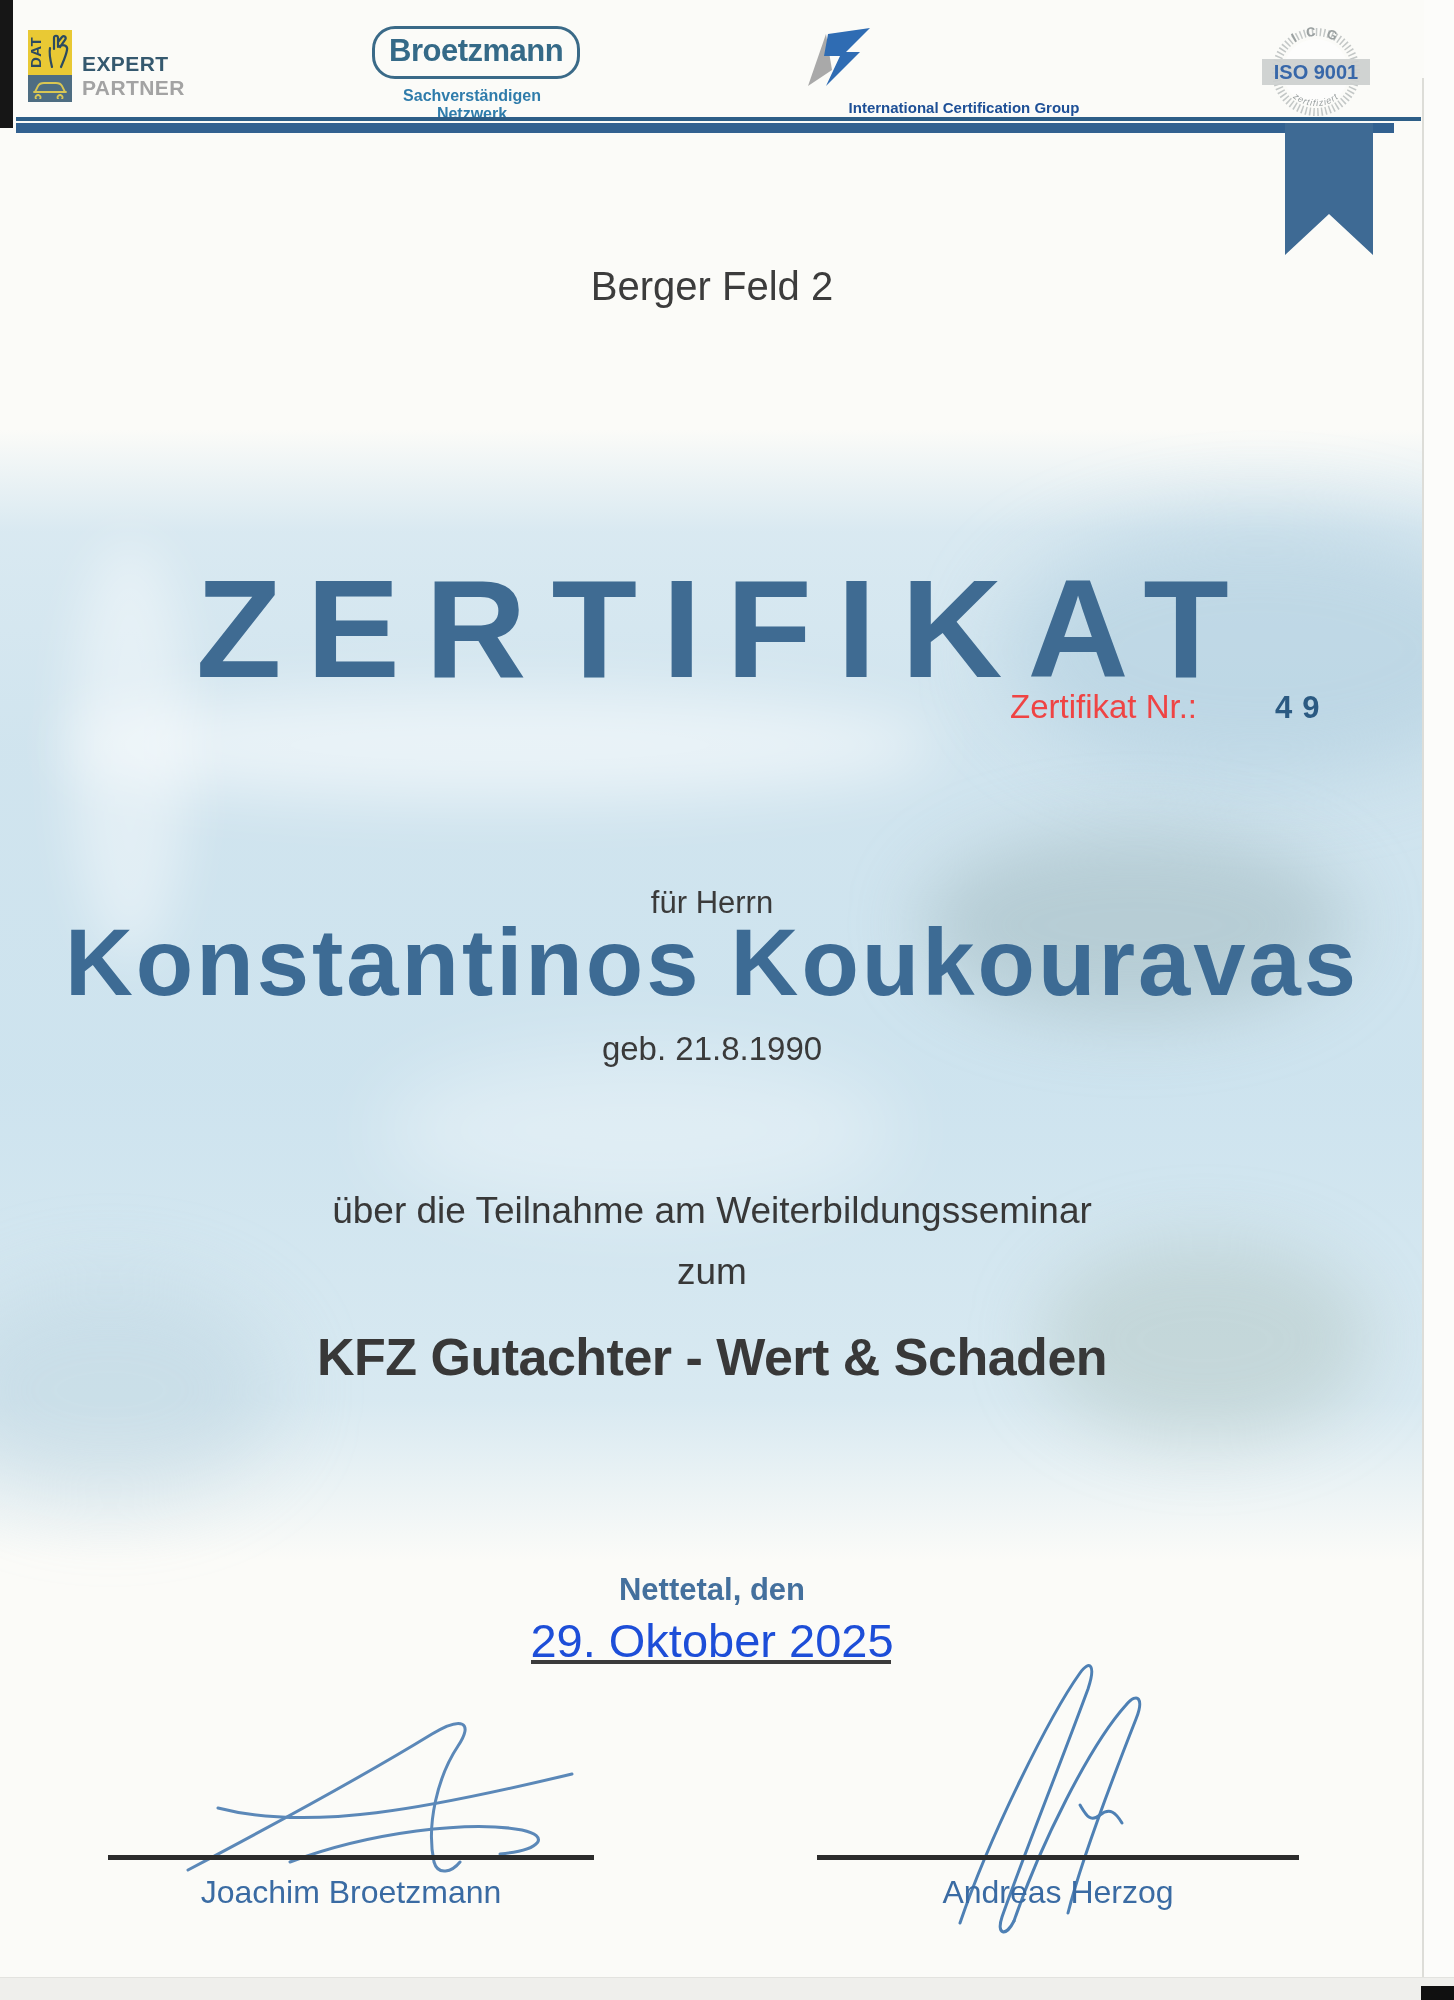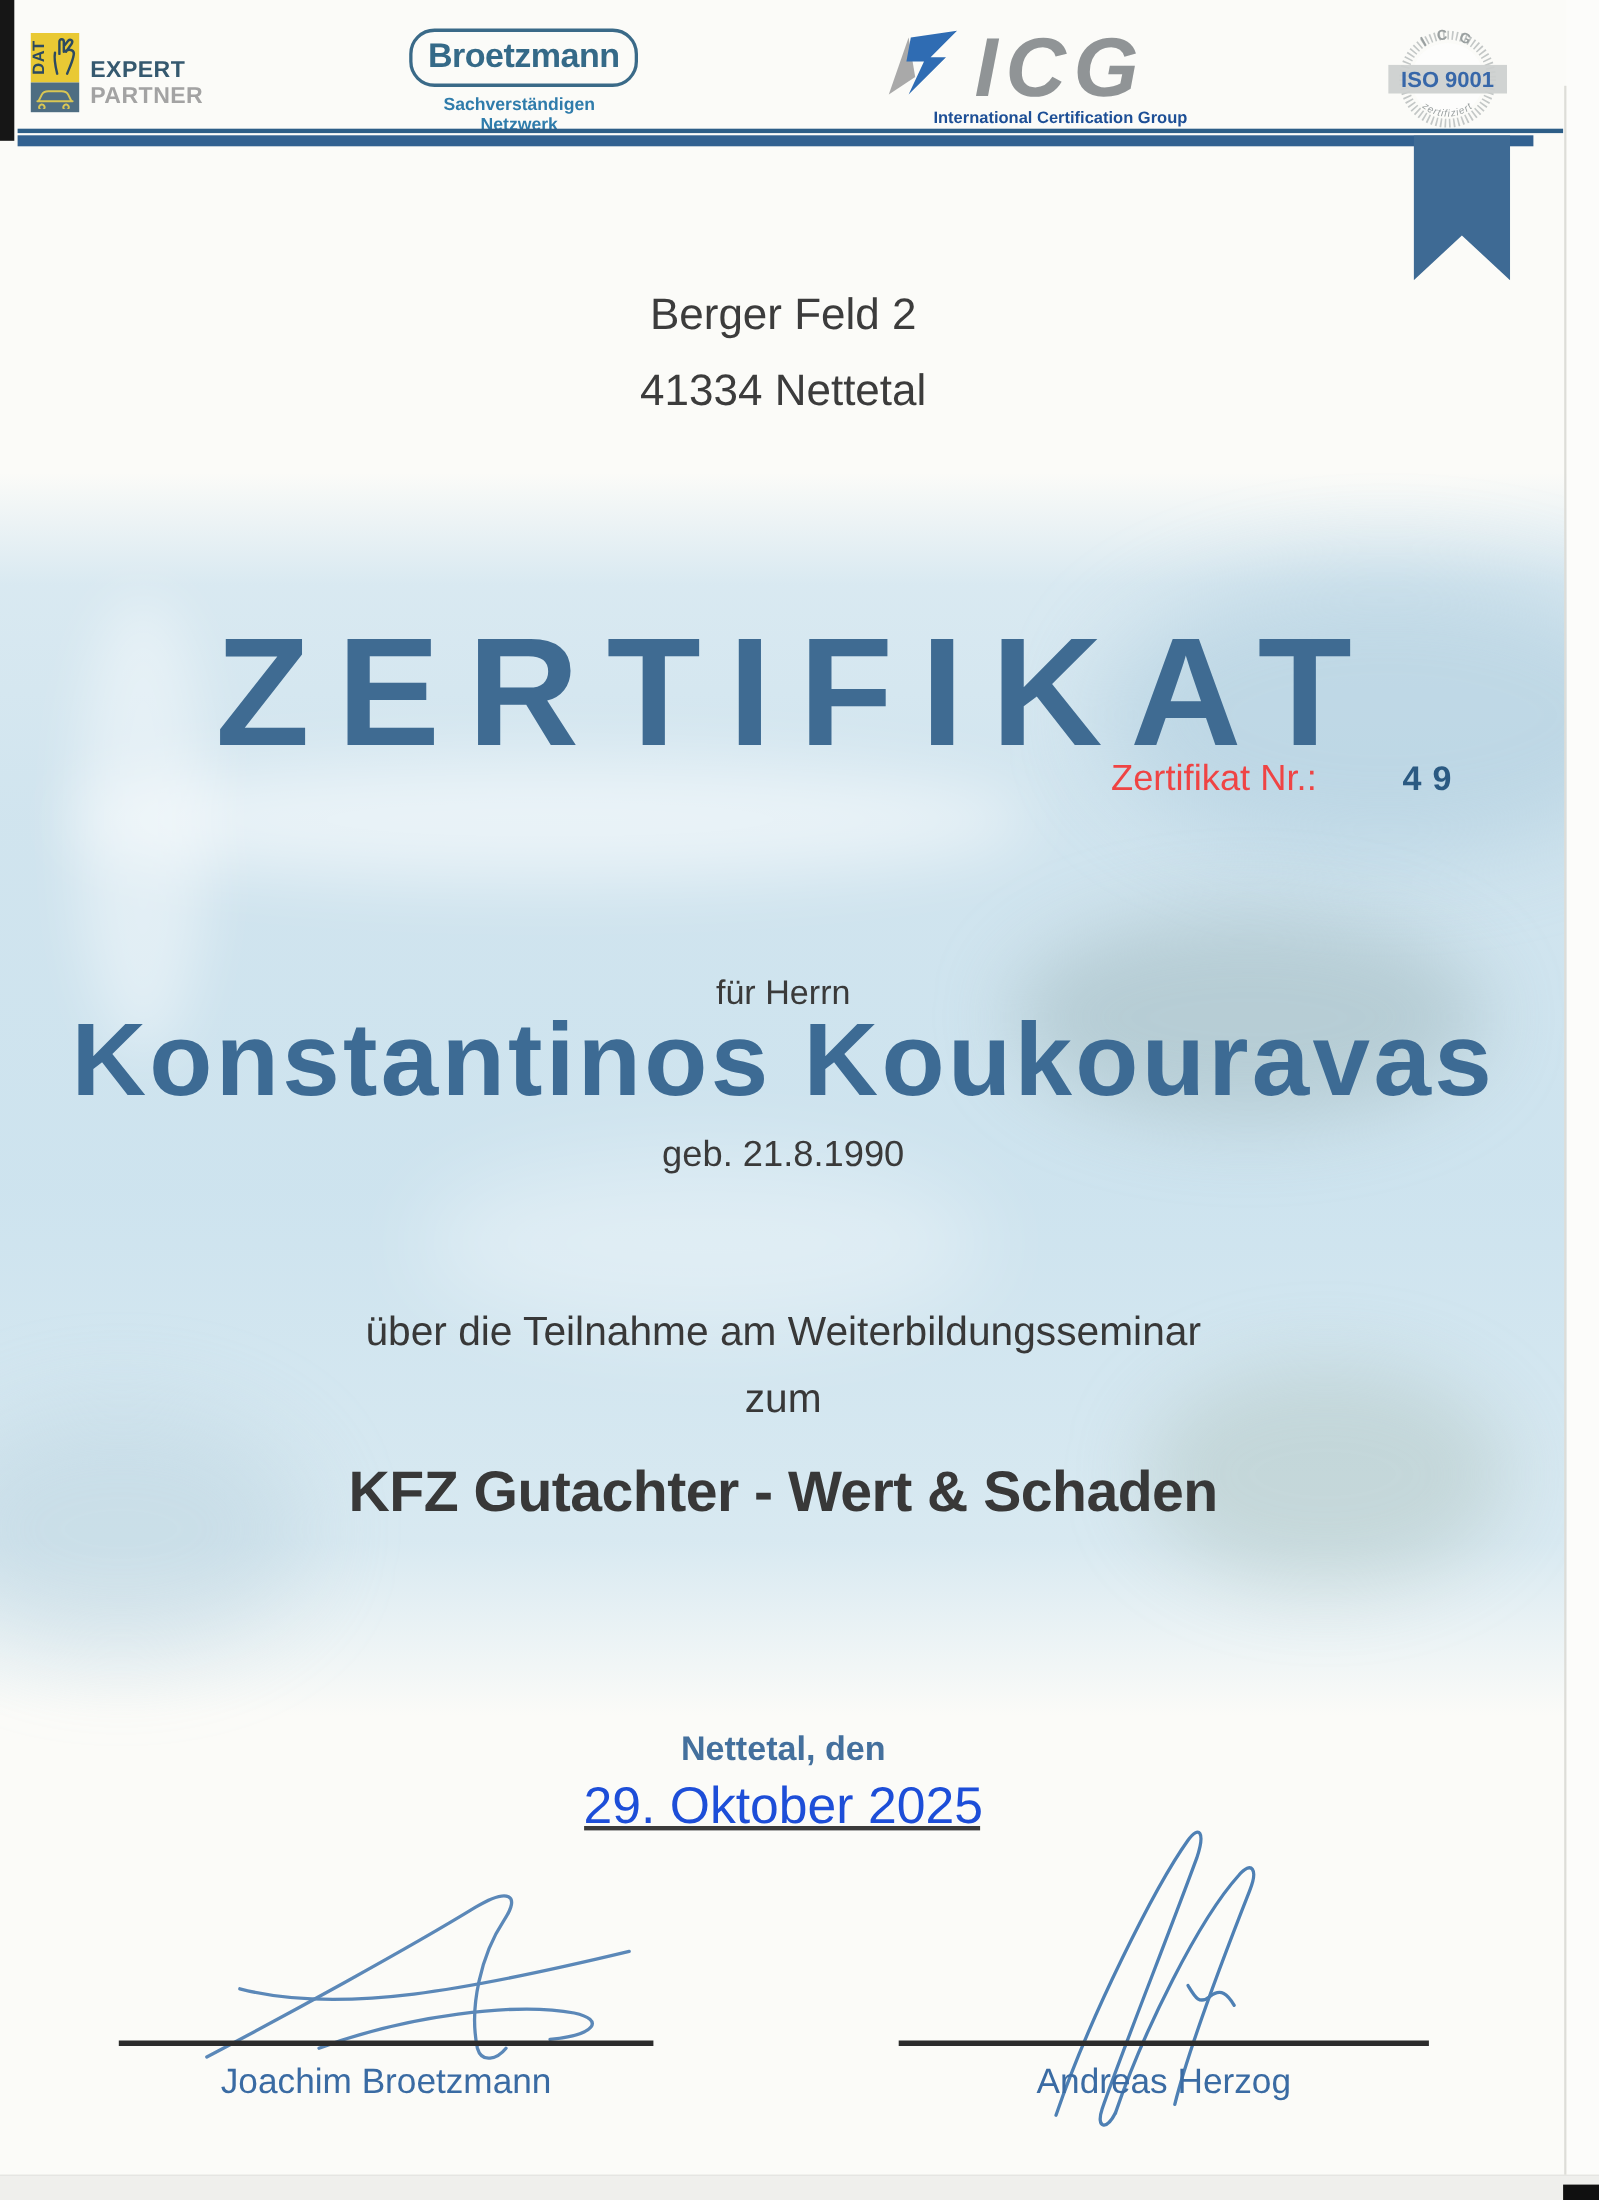--- a/index.html
+++ b/index.html
@@ -121,21 +121,20 @@
   <div class="bro-sub">Sachverständigen Netzwerk</div>
 </div>
 
 <div class="abs icg z2">
   <span>
     <svg width="86" height="72" viewBox="0 0 86 72">
       <polygon points="10,62 28,10 34,46" fill="#a9a9a9"></polygon>
       <polygon points="30,10 72,4 48,28 62,28 28,62 42,32 26,32" fill="#2f6cb3"></polygon>
     </svg>
   </span>
-  <span class="icg-abbr">ICG</span>
 </div>
 <div class="abs icg-sub z2">International Certification Group</div>
 
 <div class="abs z2" style="left:1262px;top:20px;">
   <svg width="108" height="104" viewBox="0 0 108 104">
     <defs>
       <path id="sealTop" d="M 16 54 A 38 38 0 1 1 92 54"></path>
       <path id="sealBottom" d="M 18 50 A 36 36 0 0 0 90 50"></path>
     </defs>
     <circle cx="54" cy="52" r="40" fill="none" stroke="#c3c7c6" stroke-width="8" stroke-dasharray="1.5 2.5"></circle>
@@ -150,21 +149,20 @@
     <text x="54" y="59" text-anchor="middle" font-size="20" font-weight="bold" fill="#3767a9">ISO 9001</text>
   </svg>
 </div>
 
 <div class="abs rule-thin z2"></div>
 <div class="abs rule-thick z2"></div>
 <div class="abs ribbon z2"></div>
 
 <div class="abs center issuer z2">
   <div>Berger Feld 2</div>
-  <div>41334 Nettetal</div>
 </div>
 
 <div class="abs center title z2">ZERTIFIKAT</div>
 
 <div class="abs certno z2">
   <span class="certno-label">Zertifikat Nr.:</span>
   <span class="certno-value">49</span>
 </div>
 
 <div class="abs center salutation z2">für Herrn</div>

